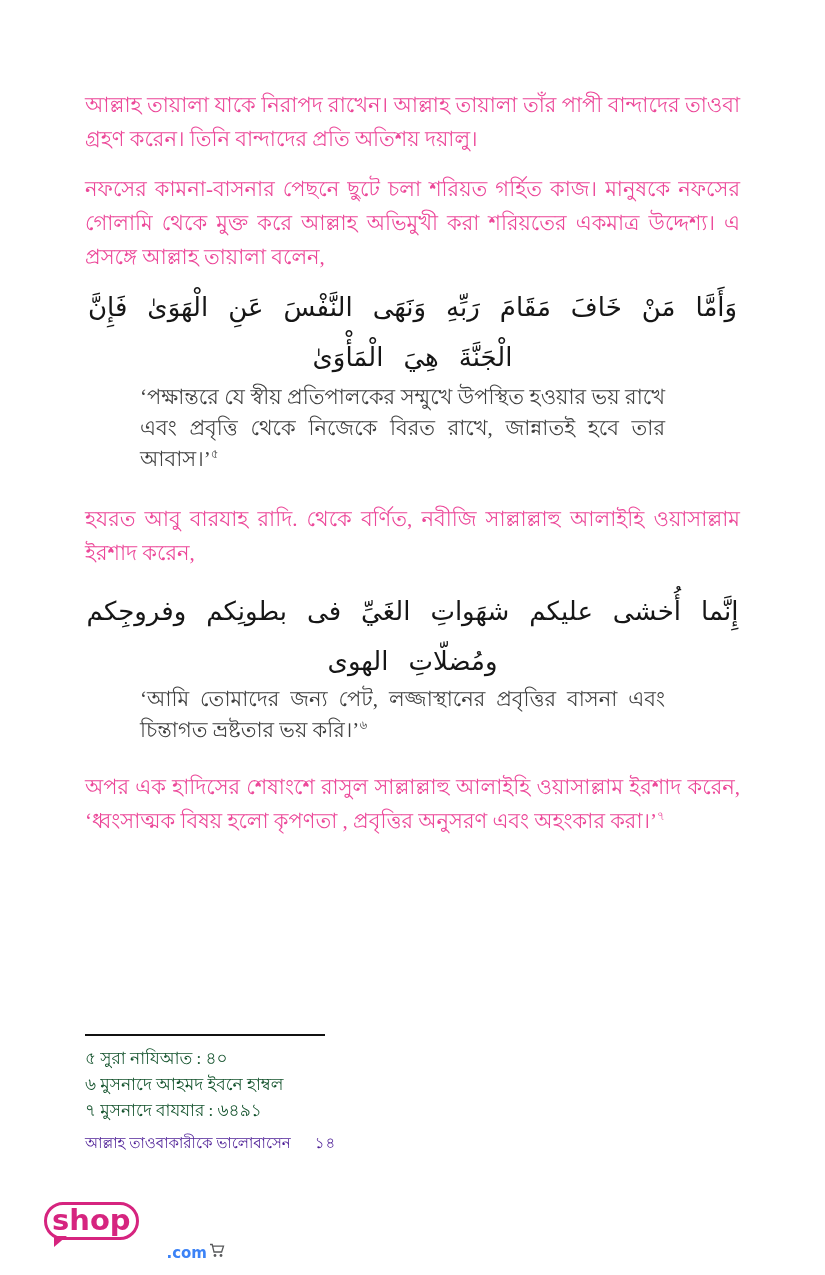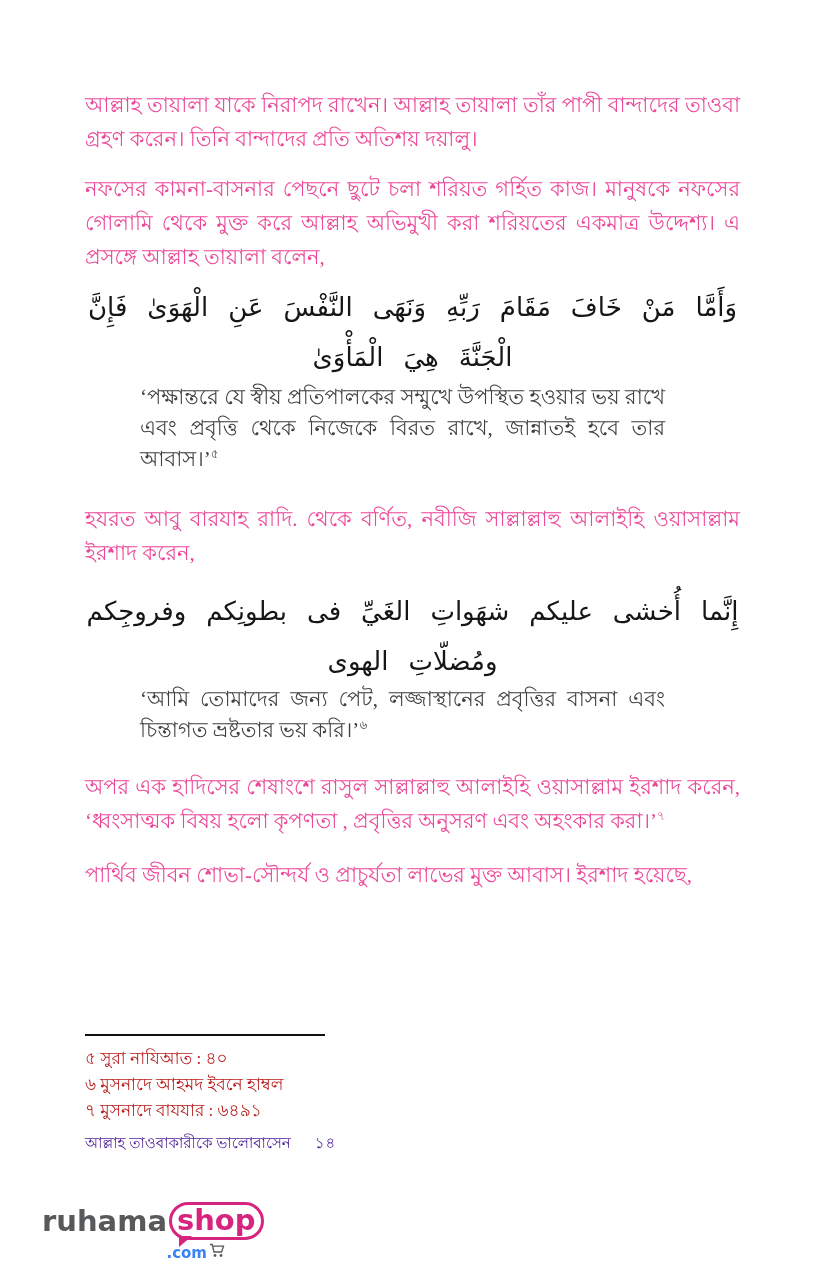--- a/index.html
+++ b/index.html
@@ -57,21 +57,21 @@
     height: 2px;
     background: #111111;
   }
   .footnotes {
     position: absolute;
     left: 85px;
     top: 1046px;
     width: 655px;
     font-size: 17px;
     line-height: 25px;
-    color: #b91c1c;
+    color: #14532d;
   }
   .footnote-line { margin: 0 0 1px 0; }
   .page-footer {
     position: absolute;
     left: 85px;
     top: 1131px;
     width: 655px;
     font-size: 15px;
     color: #4c1d95;
   }
@@ -151,38 +151,36 @@
   <div class="translation" style="top:382px;"><span>‘পক্ষান্তরে যে স্বীয় প্রতিপালকের সম্মুখে উপস্থিত হওয়ার ভয় রাখে এবং প্রবৃত্তি থেকে নিজেকে বিরত রাখে, জান্নাতই হবে তার আবাস।’</span><sup class="fn">৫</sup></div>
 
   <p class="body-para" style="top:502px;">হযরত আবু বারযাহ রাদি. থেকে বর্ণিত, নবীজি সাল্লাল্লাহু আলাইহি ওয়াসাল্লাম ইরশাদ করেন,</p>
 
   <div class="arabic" style="top:586px;" dir="rtl">إِنَّما أُخشى عليكم شهَواتِ الغَيِّ فى بطونِكم وفروجِكم ومُضلّاتِ الهوى</div>
 
   <div class="translation" style="top:684px;"><span>‘আমি তোমাদের জন্য পেট, লজ্জাস্থানের প্রবৃত্তির বাসনা এবং চিন্তাগত ভ্রষ্টতার ভয় করি।’</span><sup class="fn">৬</sup></div>
 
   <p class="body-para" style="top:770px;"><span>অপর এক হাদিসের শেষাংশে রাসুল সাল্লাল্লাহু আলাইহি ওয়াসাল্লাম ইরশাদ করেন, ‘ধ্বংসাত্মক বিষয় হলো কৃপণতা , প্রবৃত্তির অনুসরণ এবং অহংকার করা।’</span><sup class="fn">৭</sup></p>
 
-  <p class="body-para" style="top:858px;">পার্থিব জীবন শোভা-সৌন্দর্য ও প্রাচুর্যতা লাভের মুক্ত আবাস।  ইরশাদ হয়েছে,</p>
 
 
   <div class="footnote-rule"></div>
 
   <div class="footnotes">
     <p class="footnote-line">৫ সুরা নাযিআত : ৪০</p>
     <p class="footnote-line">৬ মুসনাদে আহমদ ইবনে হাম্বল</p>
     <p class="footnote-line">৭ মুসনাদে বাযযার : ৬৪৯১</p>
   </div>
 
   <div class="page-footer">
     <span>আল্লাহ তাওবাকারীকে ভালোবাসেন</span><span class="page-number">১৪</span>
   </div>
 
   <div class="logo">
     <div class="logo-row">
-      <span class="logo-ruhama">ruhama</span>
       <span class="logo-bubble">
         <span class="logo-shop">shop</span>
       </span>
     </div>
     <div class="logo-sub">
       <span class="logo-com">.com</span>
       <span>
         <svg width="16" height="15" viewBox="0 0 16 15" aria-hidden="true">
           <path d="M1 1.5h2.2l1.8 7.5h7.6l1.9-5.8H4" fill="none" stroke="#58595b" stroke-width="1.3"></path>
           <circle cx="6" cy="12.5" r="1.4" fill="#58595b"></circle>

